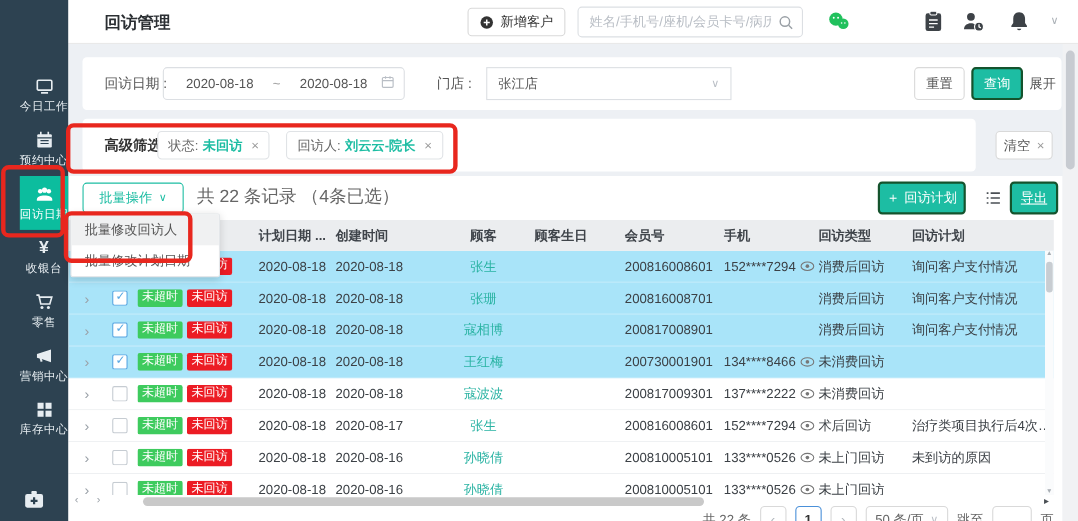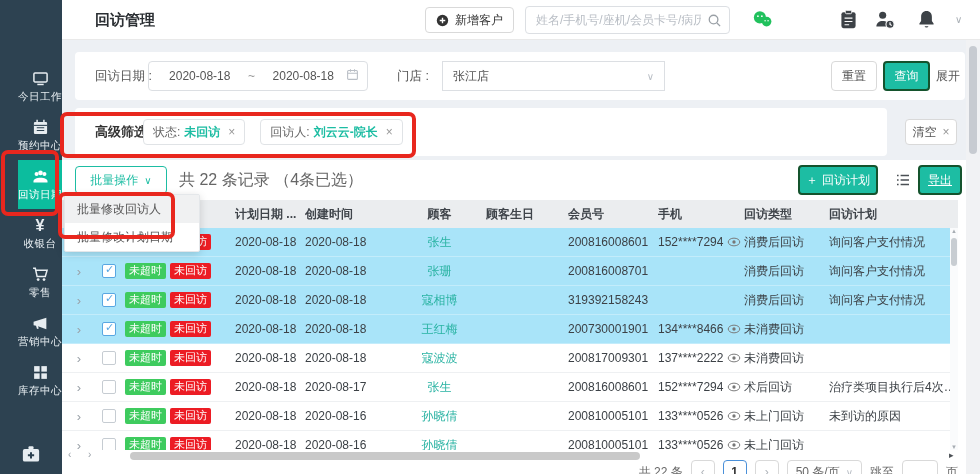--- a/index.html
+++ b/index.html
@@ -411,21 +411,21 @@
               <span class="cb checked"></span>
             </span>
             <span class="cell c-badges">
               <span class="badge bdg-green">未超时</span>
               <span class="badge bdg-red">未回访</span>
             </span>
             <span class="cell c-plan">2020-08-18</span>
             <span class="cell c-created">2020-08-18</span>
             <span class="cell c-name">寇相博</span>
             <span class="cell c-bday"></span>
-            <span class="cell c-member">319392158243</span>
+            <span class="cell c-member">200817008901</span>
             <span class="cell c-phone">
               <span></span>
             </span>
             <span class="cell c-type">消费后回访</span>
             <span class="cell c-planname">询问客户支付情况</span>
           </div>
           <div class="trow selected">
             <span class="cell c-arrow">›</span>
             <span class="cell c-cb">
               <span class="cb checked"></span>

